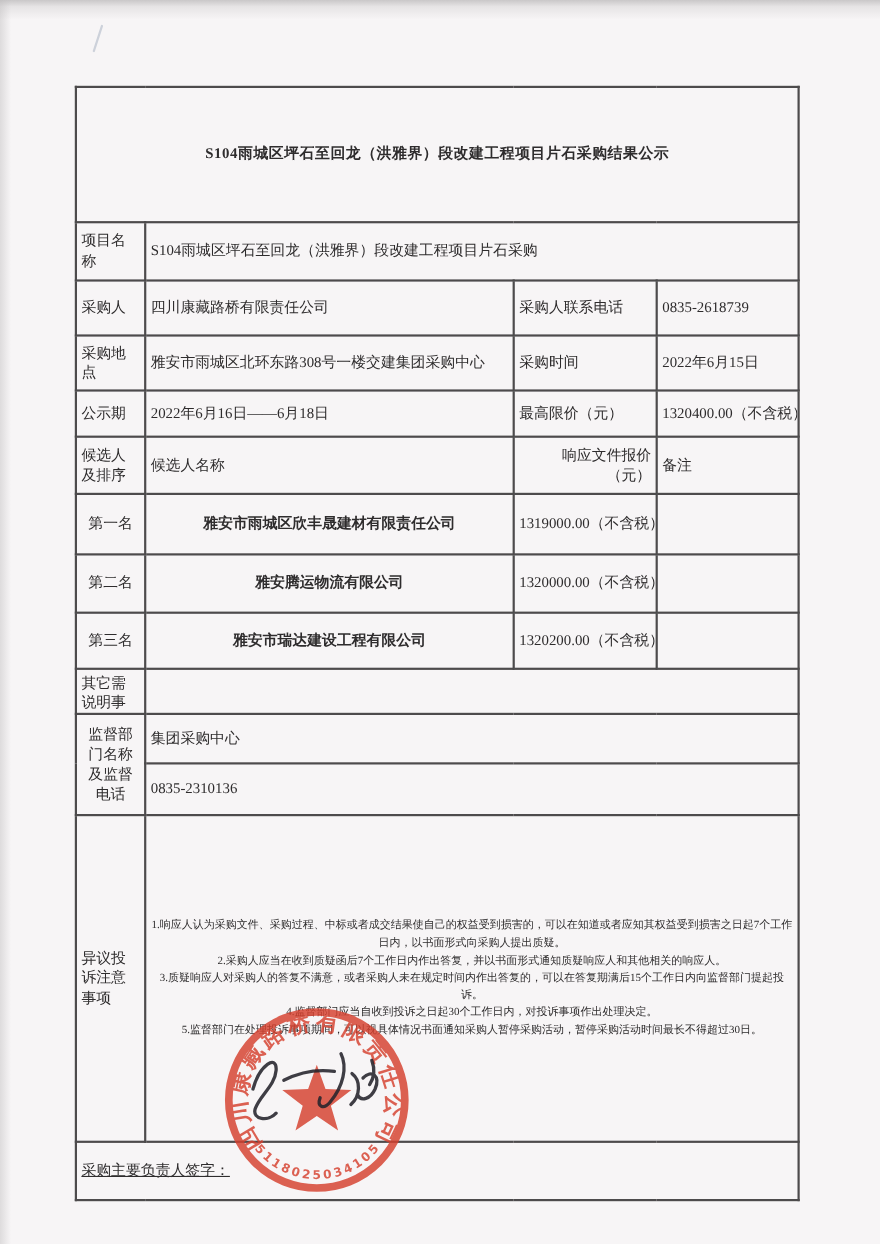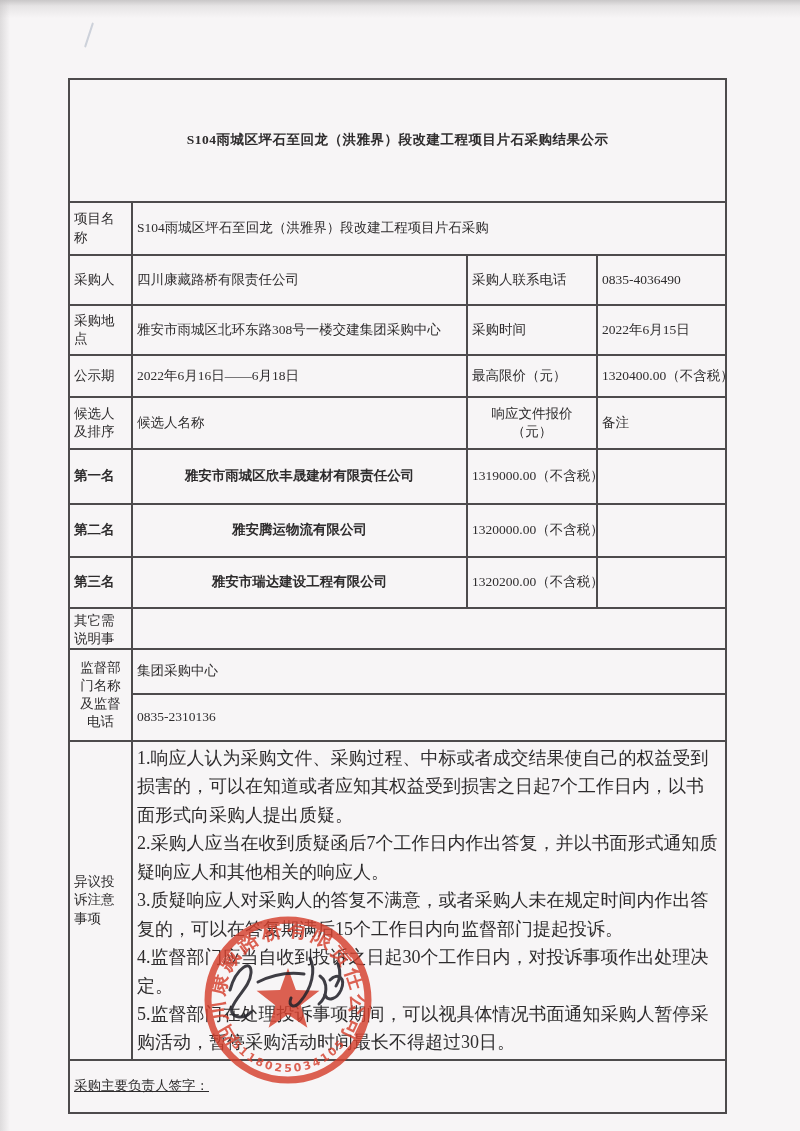--- a/index.html
+++ b/index.html
@@ -32,31 +32,31 @@
     font-size:13.5px;line-height:1.35;
     padding:2px 4px;vertical-align:middle;
     overflow:hidden;
   }
   td.title-cell{
     text-align:center;font-size:20px;font-weight:bold;letter-spacing:.5px;
     padding:0 10px;
     margin-left:24px;
   }
   td.lab{font-size:14px;line-height:17px;padding:2px 4px;}
-  td.lab-c{font-size:13px;line-height:17px;text-align:left;padding:2px 3px;font-weight:700;}
+  td.lab-c{font-size:13px;line-height:17px;text-align:center;padding:2px 3px;font-weight:400;}
   td.lab-sup{font-size:14px;line-height:19px;text-align:center;padding:2px 3px;}
   .clip2{height:34px;overflow:hidden;}
   td.val{padding-left:6px;}
   td.cen{text-align:left;}
   td.num{text-align:center;font-size:12.5px;white-space:nowrap;padding-left:2px;padding-right:2px;}
   td.cand-name{text-align:center;font-weight:700;font-size:12.5px;}
   td.objection-cell{padding:6px 8px;}
-  .obj-item{font-size:18px;line-height:1.58;text-align:left;}
+  .obj-item{font-size:10px;line-height:1.58;text-align:center;}
   td.sig-cell{font-size:14px;padding-left:6px;text-decoration:underline;}
-  .quote-head{text-align:center;line-height:1.4;}
+  .quote-head{text-align:right;line-height:1.4;}
   
   .stamp-wrap{position:absolute;left:178px;top:890px;width:220px;height:220px;pointer-events:none;}
 </style>
 </head>
 <body>
 
 <div class="page">
   <div class="pencil-mark"></div>
 
   <table class="doc">
@@ -74,21 +74,21 @@
 
     <tr>
       <td class="lab" style="height:47px">项目名称</td>
       <td colspan="3" class="val">S104雨城区坪石至回龙（洪雅界）段改建工程项目片石采购</td>
     </tr>
 
     <tr>
       <td class="lab" style="height:44px">采购人</td>
       <td class="val">四川康藏路桥有限责任公司</td>
       <td class="cen">采购人联系电话</td>
-      <td class="cen">0835-4036490</td>
+      <td class="cen">0835-2618739</td>
     </tr>
 
     <tr>
       <td class="lab" style="height:44px">采购地点</td>
       <td class="val">雅安市雨城区北环东路308号一楼交建集团采购中心</td>
       <td class="cen">采购时间</td>
       <td class="cen">2022年6月15日</td>
     </tr>
 
     <tr>

